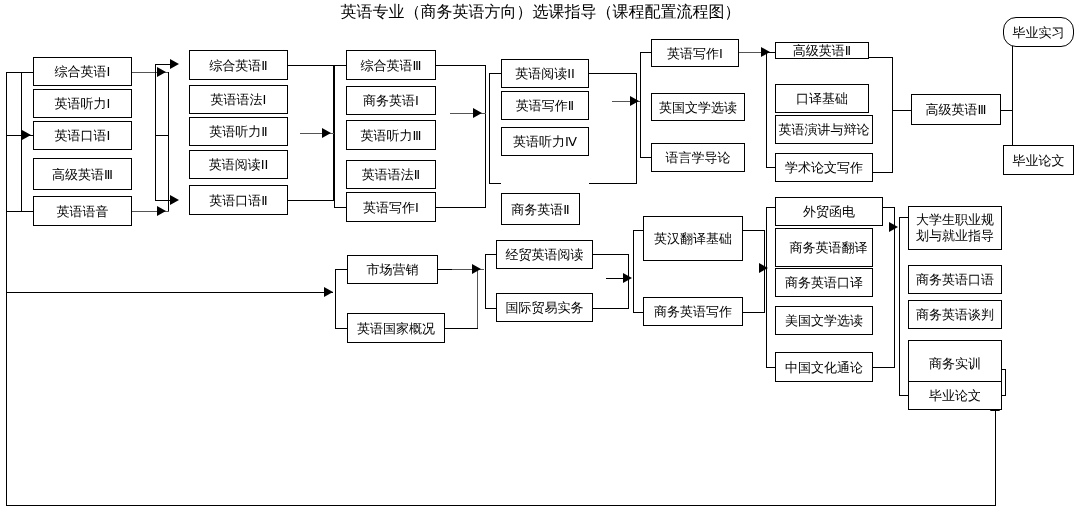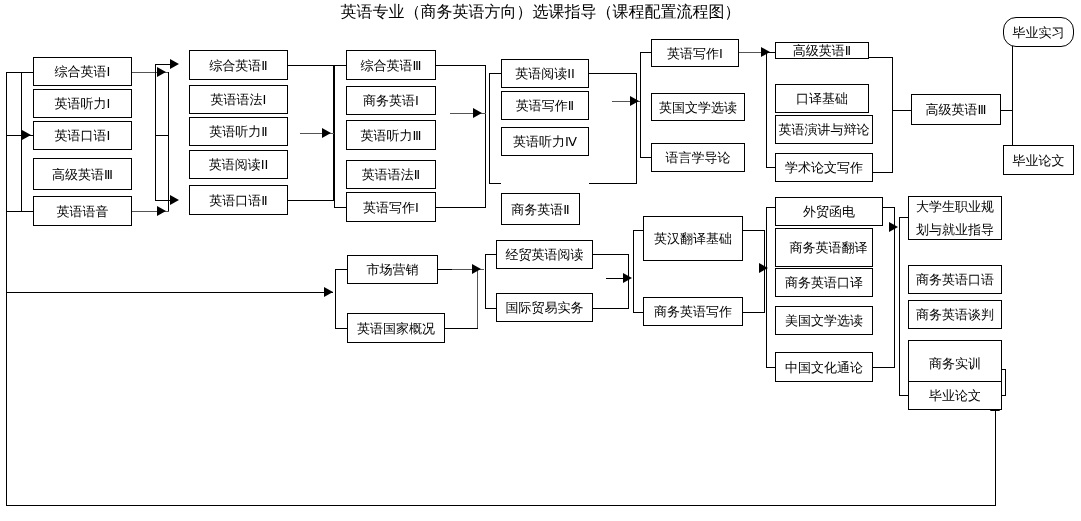--- a/index.html
+++ b/index.html
@@ -40,21 +40,22 @@
     display: flex;
     align-items: center;
     justify-content: center;
     text-align: center;
     padding: 0 2px;
     white-space: nowrap;
     z-index: 3;
   }
   .node.two-line {
     white-space: normal;
-    line-height: 23px;
+    line-height: 16px;
+    margin-top: 10px;
   }
   
   .hline {
     position: absolute;
     height: 0;
     border-top: 1px solid #000000;
     z-index: 1;
   }
   .vline {
     position: absolute;

